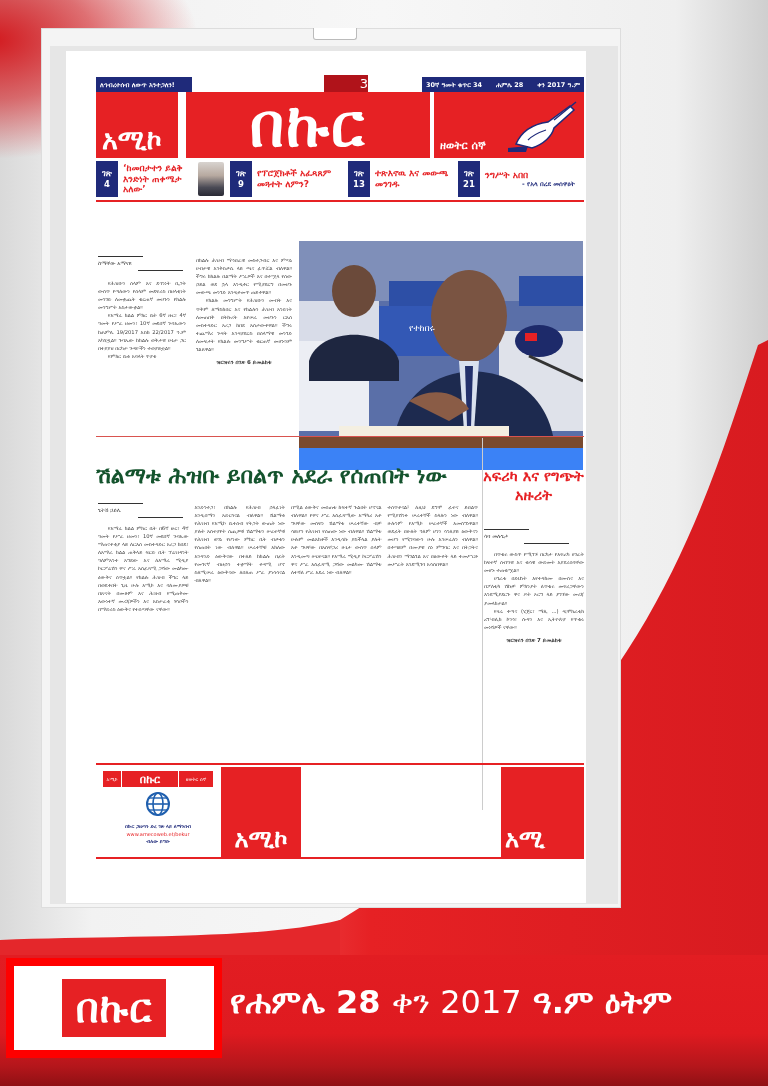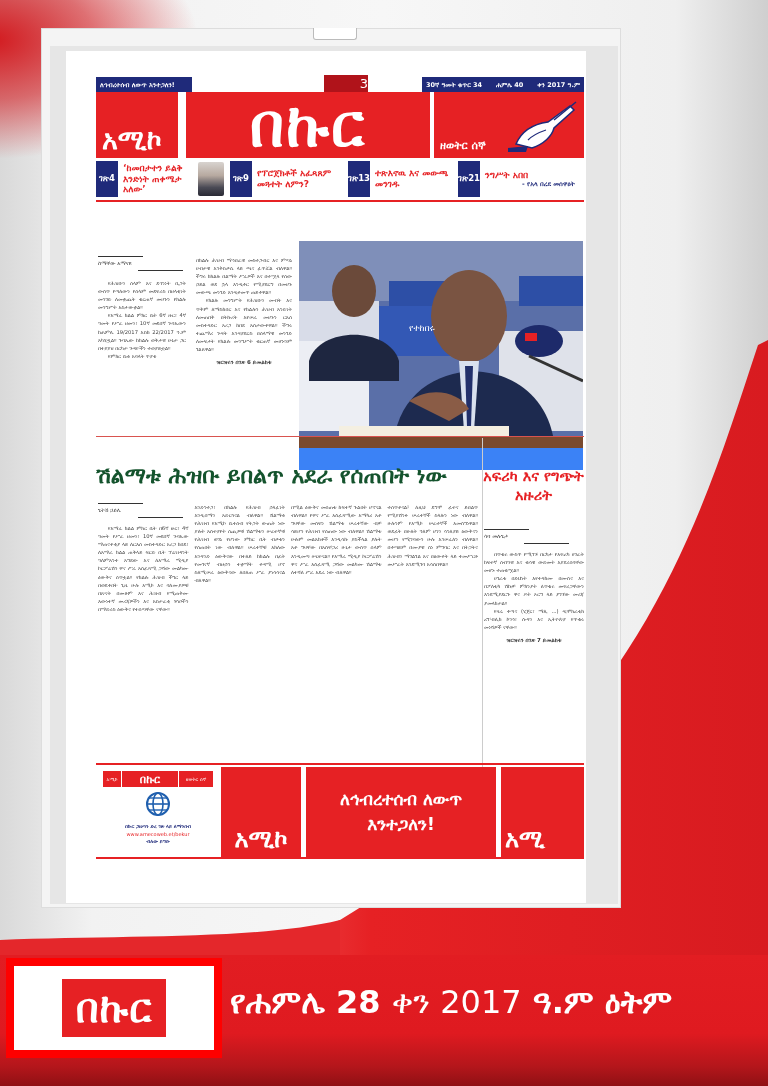--- a/index.html
+++ b/index.html
@@ -44,21 +44,21 @@
   .mast-left .amiko { position: absolute; left: 6px; bottom: 2px; color: #fff; font-size: 27px; font-weight: bold; }
   .mast-center { position: absolute; left: 90px; top: 0; width: 244px; height: 66px; background: #e62124;
     display: flex; align-items: center; justify-content: center; color: #fff; font-size: 60px; font-weight: bold; letter-spacing: 2px; }
   .mast-right { position: absolute; left: 338px; top: 0; width: 150px; height: 66px; background: #e62124; }
   .mast-right .tagline { position: absolute; left: 6px; bottom: 6px; color: #fff; font-size: 11px; font-weight: bold; }
   .hand-icon { position: absolute; right: 6px; top: 8px; width: 70px; height: 52px; }
   
   .teasers { position: absolute; left: 30px; top: 107px; width: 488px; height: 44px; display: flex; align-items: center; border-bottom: 2px solid #e62124; }
   .teaser { display: flex; align-items: center; height: 40px; }
   .teaser-badge { width: 22px; height: 36px; background: #1f2a7a; color: #fff; font-size: 8.5px; font-weight: bold;
-    display: flex; flex-direction: row; align-items: center; justify-content: center; line-height: 1.3; margin-right: 5px; }
+    display: flex; flex-direction: column; align-items: center; justify-content: center; line-height: 1.3; margin-right: 5px; }
   .teaser-text { color: #e62124; font-size: 9px; font-weight: bold; line-height: 1.2; }
   .teaser-text .sub { color: #1f2a7a; text-align: right; }
   .teaser-photo { width: 26px; height: 34px; margin-left: 5px; background: linear-gradient(180deg,#d8d3cf 0%, #b7a9a0 40%, #4a4a55 75%, #2a2a35 100%); border-radius: 2px; }
   
   .headline-1 { position: absolute; left: 30px; top: 157px; width: 488px; text-align: center; color: #e62124; font-size: 22px; font-weight: bold; }
   
   .byline-rule { height: 1px; background: #333; }
   .byline { font-size: 5.5px; color: #333; margin: 3px 0; }
   .body-text { font-size: 5.2px; color: #444; line-height: 8.1px; text-align: justify; }
   .body-text p { text-indent: 10px; }
@@ -119,21 +119,21 @@
 <div class="sheet-shadow"></div>
 
 <div class="paper">
 
   <div class="top-strip strip-left">
     <span>ለኅብረተሰብ ለውጥ እንተጋለን!</span>
   </div>
   <div class="page-num">30</div>
   <div class="top-strip strip-right">
     <span>30ኛ ዓመት ቁጥር 34</span>
-    <span>ሐምሌ 40</span>
+    <span>ሐምሌ 28</span>
     <span>ቀን 2017 ዓ.ም</span>
   </div>
 
   <div class="mast">
     <div class="mast-left">
       <span class="amiko">አሚኮ</span>
     </div>
     <div class="mast-center">በኩር</div>
     <div class="mast-right">
       <span class="tagline">ዘወትር ሰኞ</span>
@@ -284,26 +284,20 @@
         <line x1="4" y1="7" x2="22" y2="7" stroke="#1f5fae" stroke-width="1.4"></line>
         <line x1="4" y1="19" x2="22" y2="19" stroke="#1f5fae" stroke-width="1.4"></line>
       </svg>
       <div class="ad-lines">
         <div>በኩር ጋዜጣን ድረ ገጽ ላይ ለማንበብ</div>
         <div class="url">www.amecoweb.et/bekur</div>
         <div>ብለው ይግቡ</div>
       </div>
     </div>
     <div class="ad-amiko-1">አሚኮ</div>
-    <div class="ad-slogan">
-      <div>
-        <div>ለኅብረተሰብ ለውጥ</div>
-        <div>እንተጋለን!</div>
-      </div>
-    </div>
     <div class="ad-amiko-2">አሚ</div>
   </div>
 </div>
 
 <div class="banner">
   <div class="banner-logo-frame">
     <div class="banner-logo-inner">
       <div class="banner-logo">በኩር</div>
     </div>
   </div>

